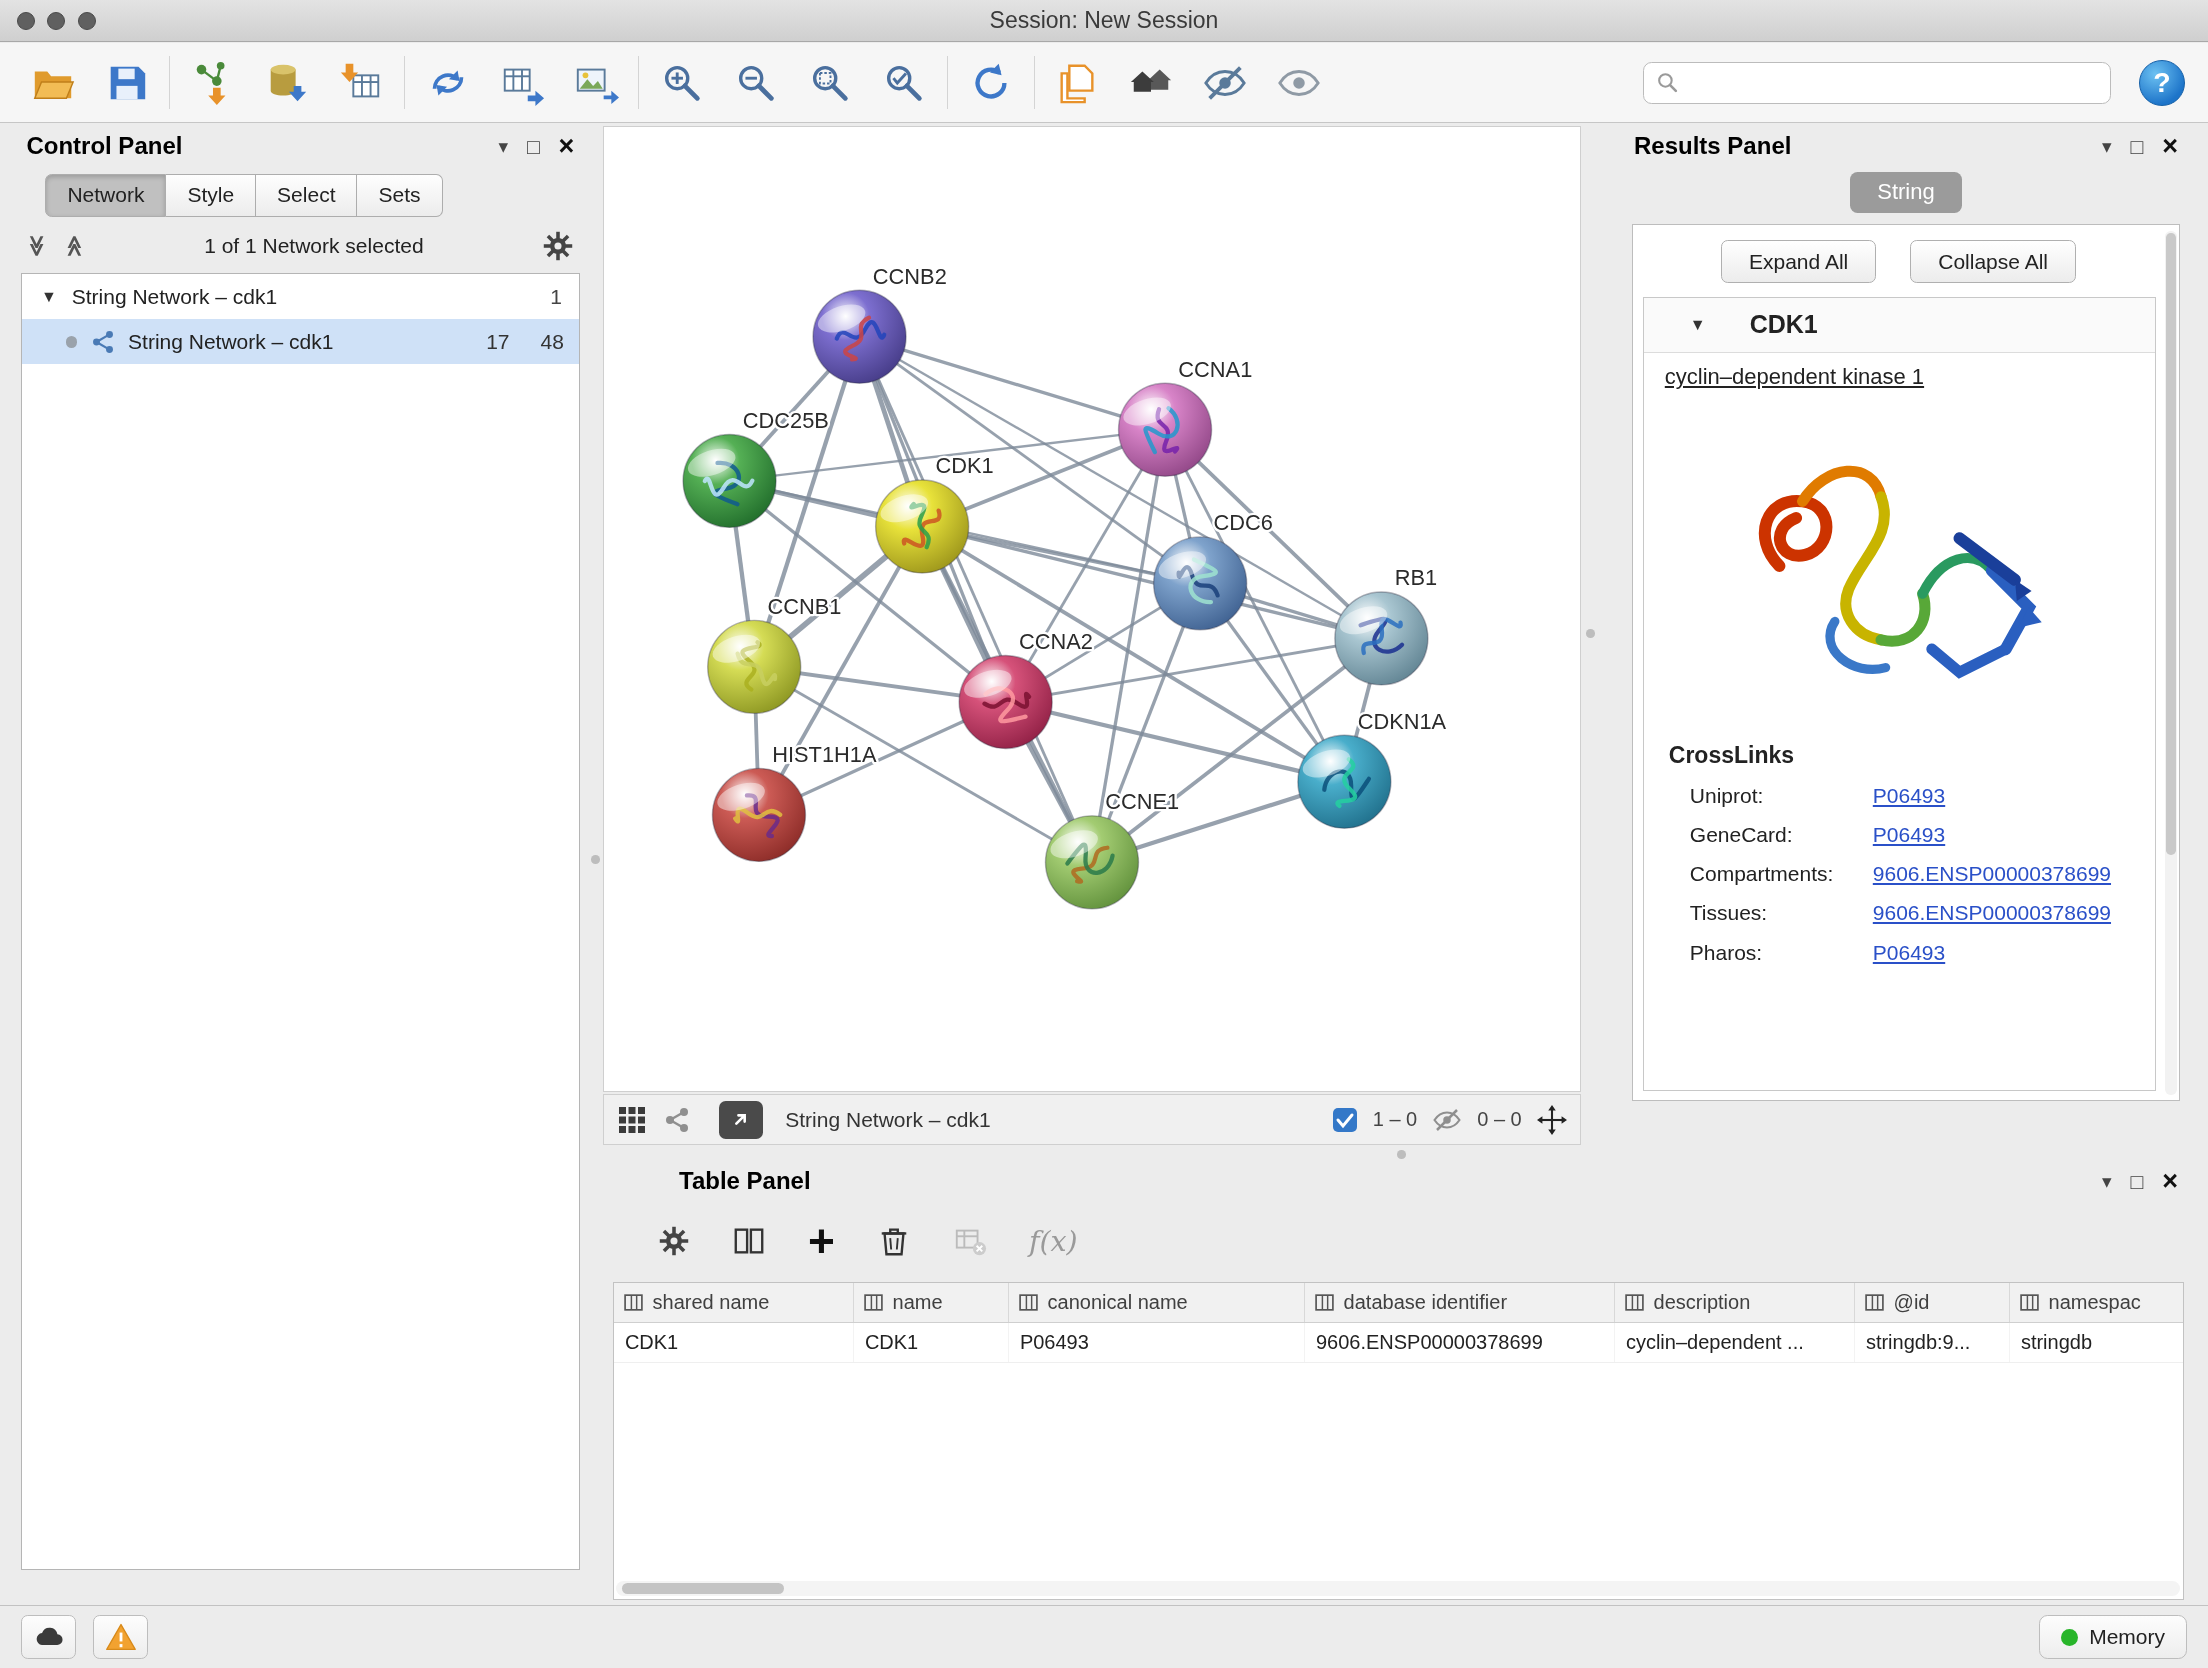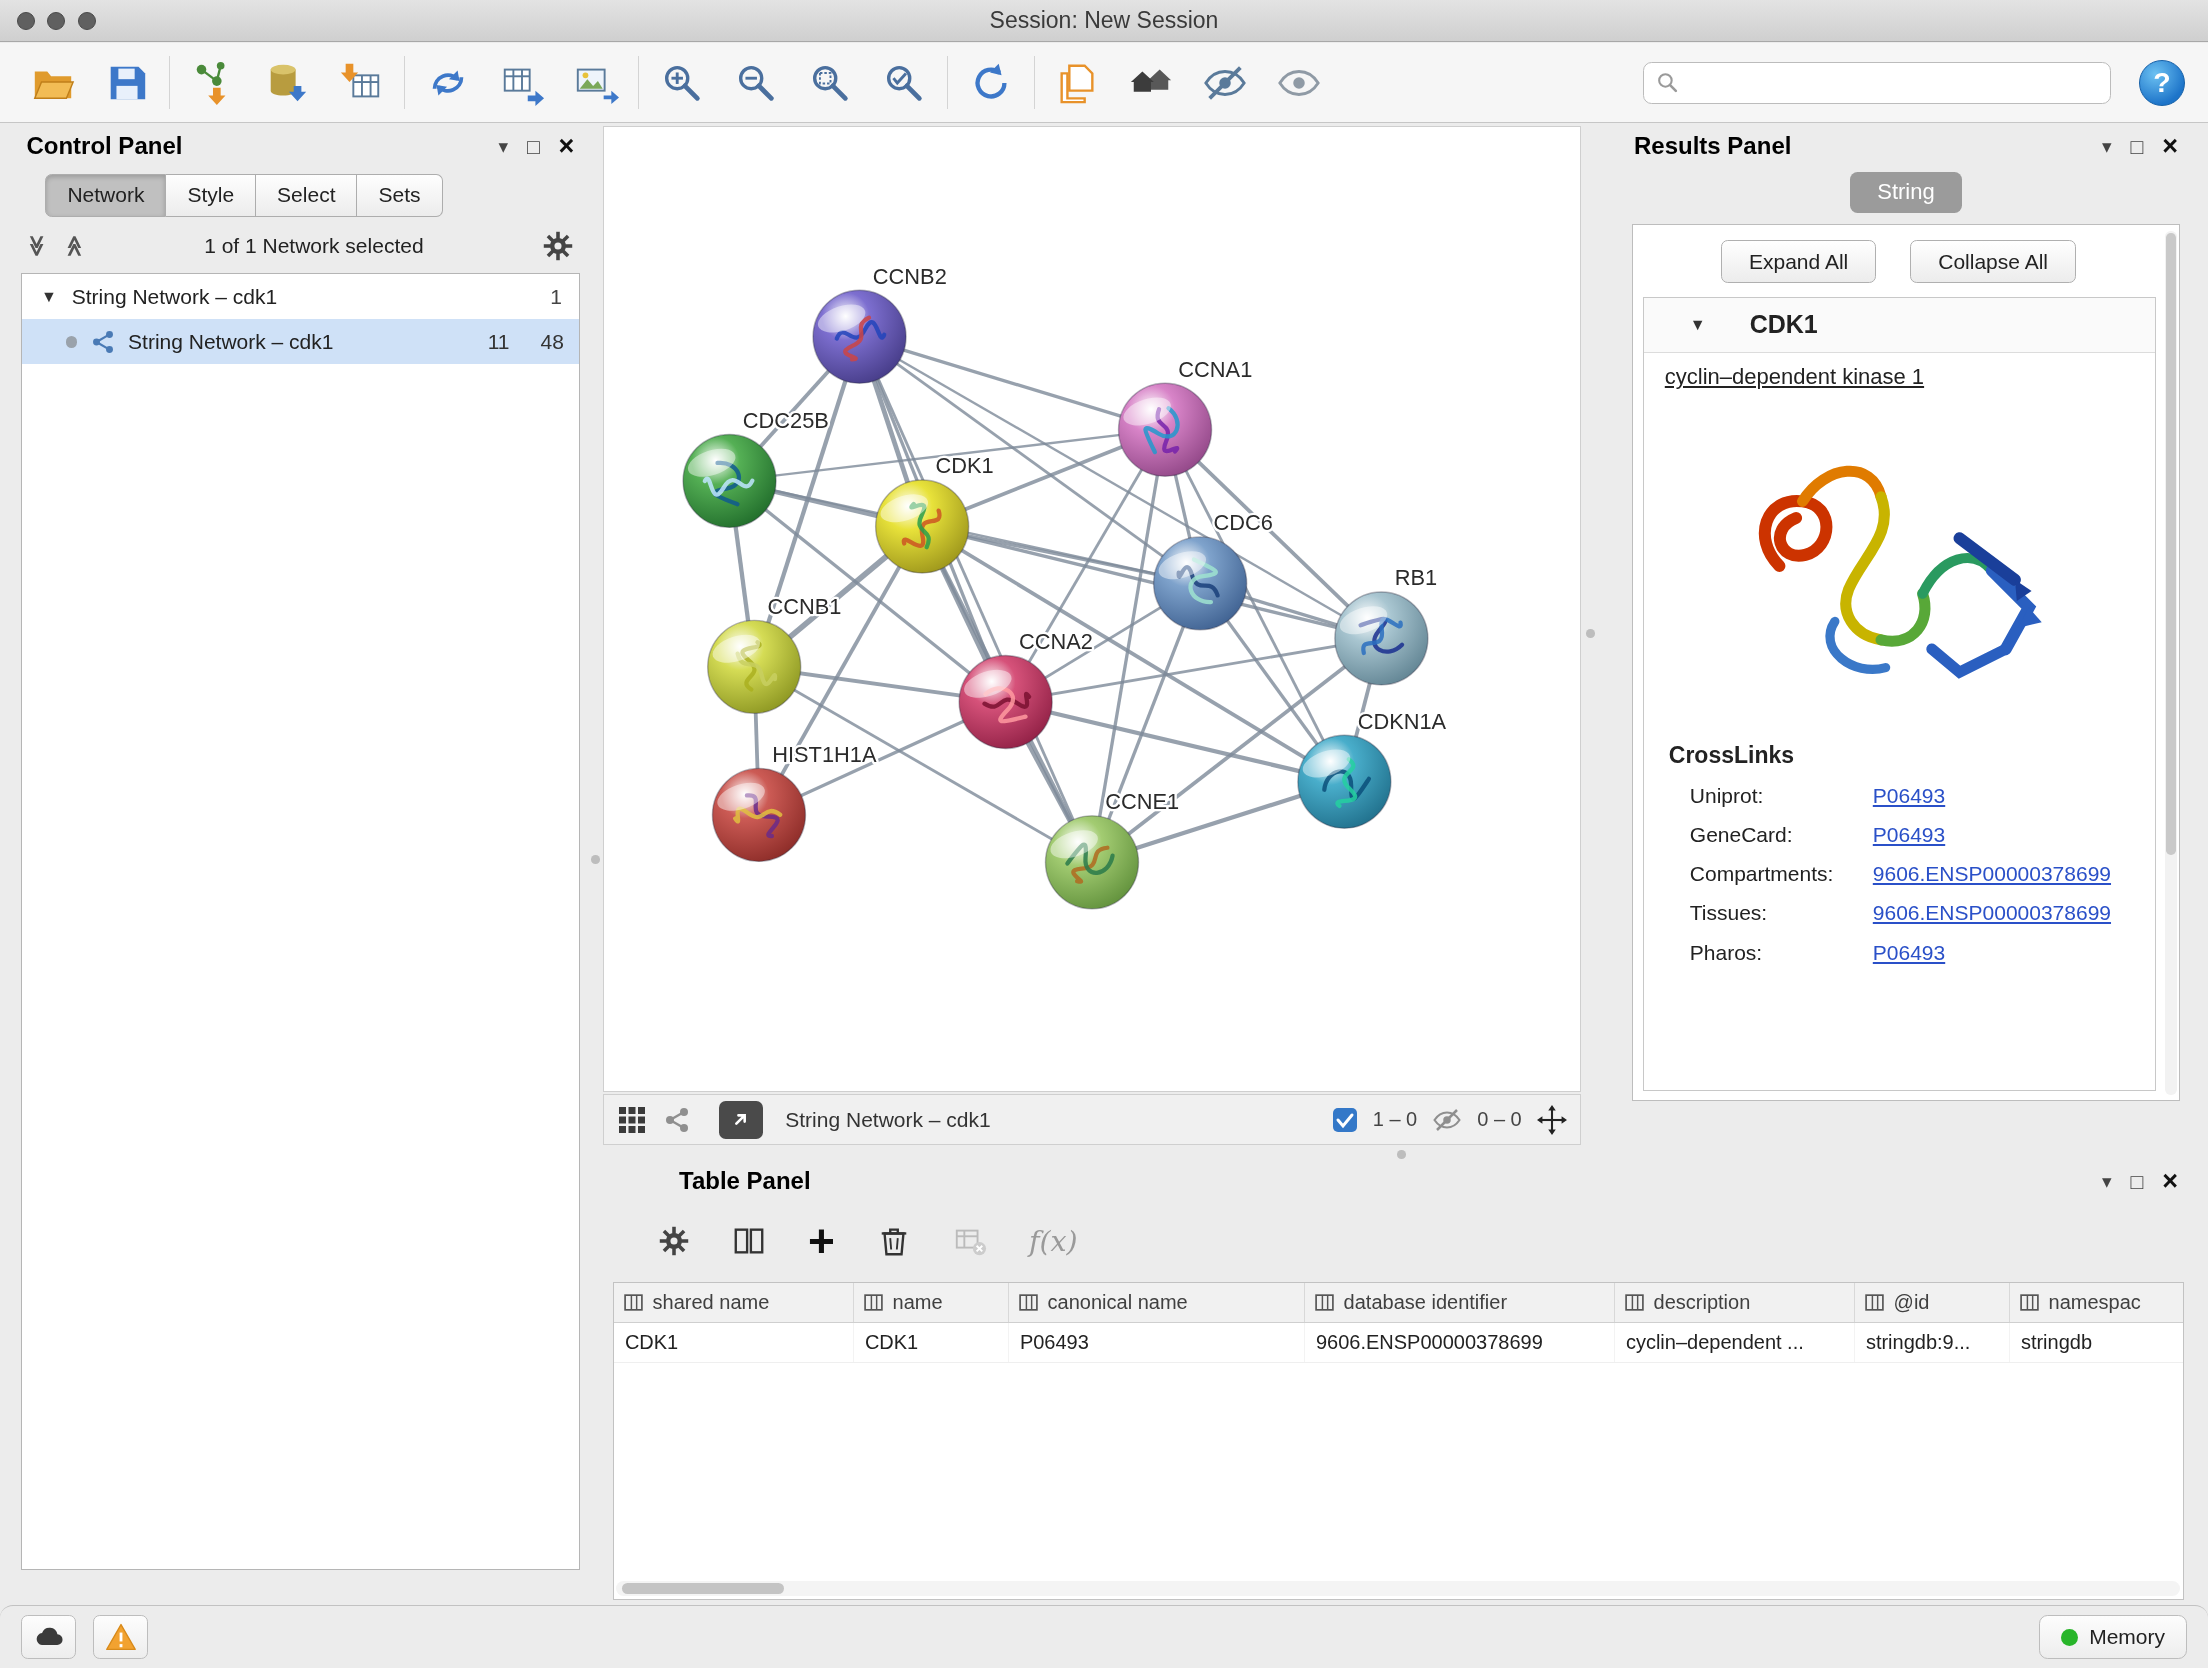--- a/index.html
+++ b/index.html
@@ -98,21 +98,21 @@
 .colglyph{width:21px;height:21px;flex:none;}
 .tr{display:flex;height:40px;border-bottom:1px solid #efefef;}
 .td{padding:0 11.4px;display:flex;align-items:center;font-size:20px;border-right:1px solid #f3f3f3;overflow:hidden;white-space:nowrap;flex:none;}
 .tp-hscroll{position:absolute;left:2.9px;right:2.9px;bottom:2.9px;height:15px;background:#f4f4f4;border-radius:7.6px;}
 .tp-hscroll .thumb{position:absolute;left:5.7px;top:1.9px;width:162px;height:11.4px;background:#c4c4c4;border-radius:5.7px;}
 .tp-tabs{display:flex;justify-content:center;padding:11.4px 0 11.4px;}
 .seg-tab.big{font-size:22px;padding:7.6px 25px;}
 .seg-tab.dark{background:#7d7d7d;color:#fff;box-shadow:inset 0 1.9px 4.8px rgba(0,0,0,.3);}
 
 
-.status-bar{position:absolute;left:0;top:1605px;width:2208px;height:63px;border-top:1px solid #c2c2c2;background:#ececec;display:flex;align-items:center;padding:0 21px;gap:17px;border-radius:13px;}
+.status-bar{position:absolute;left:0;top:1605px;width:2208px;height:63px;border-top:1px solid #c2c2c2;background:#ececec;display:flex;align-items:center;padding:0 21px;gap:17px;}
 .sb-btn{width:55px;height:44px;border:1px solid #bdbdbd;border-radius:6.7px;background:linear-gradient(#fdfdfd,#ededed);display:flex;align-items:center;justify-content:center;}
 .sb-btn svg{width:32px;height:32px;}
 .memory-btn{margin-left:auto;height:44px;border:1px solid #bdbdbd;border-radius:8.6px;background:linear-gradient(#fdfdfd,#ededed);display:flex;align-items:center;gap:11.4px;padding:0 21px;font-size:21px;color:#222;}
 .mem-dot{width:17px;height:17px;border-radius:50%;background:#28b52a;}
 .split-dot{position:absolute;width:8.6px;height:8.6px;border-radius:50%;background:#bdbdbd;}
 </style>
 </head>
 <body>
 
 <div class="titlebar">
@@ -319,21 +319,21 @@
     <div class="tree-row network">
       <span class="dot"></span>
       <svg class="share-mini" viewBox="0 0 24 24">
           <line x1="6" y1="12" x2="18" y2="5" stroke="#4a7ab5" stroke-width="2"></line>
           <line x1="6" y1="12" x2="18" y2="19" stroke="#4a7ab5" stroke-width="2"></line>
           <circle cx="18" cy="5" r="3.2" fill="#4a7ab5"></circle>
           <circle cx="6" cy="12" r="3.2" fill="#4a7ab5"></circle>
           <circle cx="18" cy="19" r="3.2" fill="#4a7ab5"></circle>
         </svg>
       <span class="tree-label">String Network – cdk1</span>
-      <span class="tree-num">11</span>
+      <span class="tree-num">17</span>
       <span class="tree-num">48</span>
     </div>
   </div>
 </div>
 
 <div class="network-canvas">
   <svg id="graph-svg" viewBox="0 0 1028 1016">
       <defs>
         <radialGradient id="ng0" cx="35%" cy="28%" r="80%">
           <stop offset="0%" stop-color="#ffffff"></stop>

